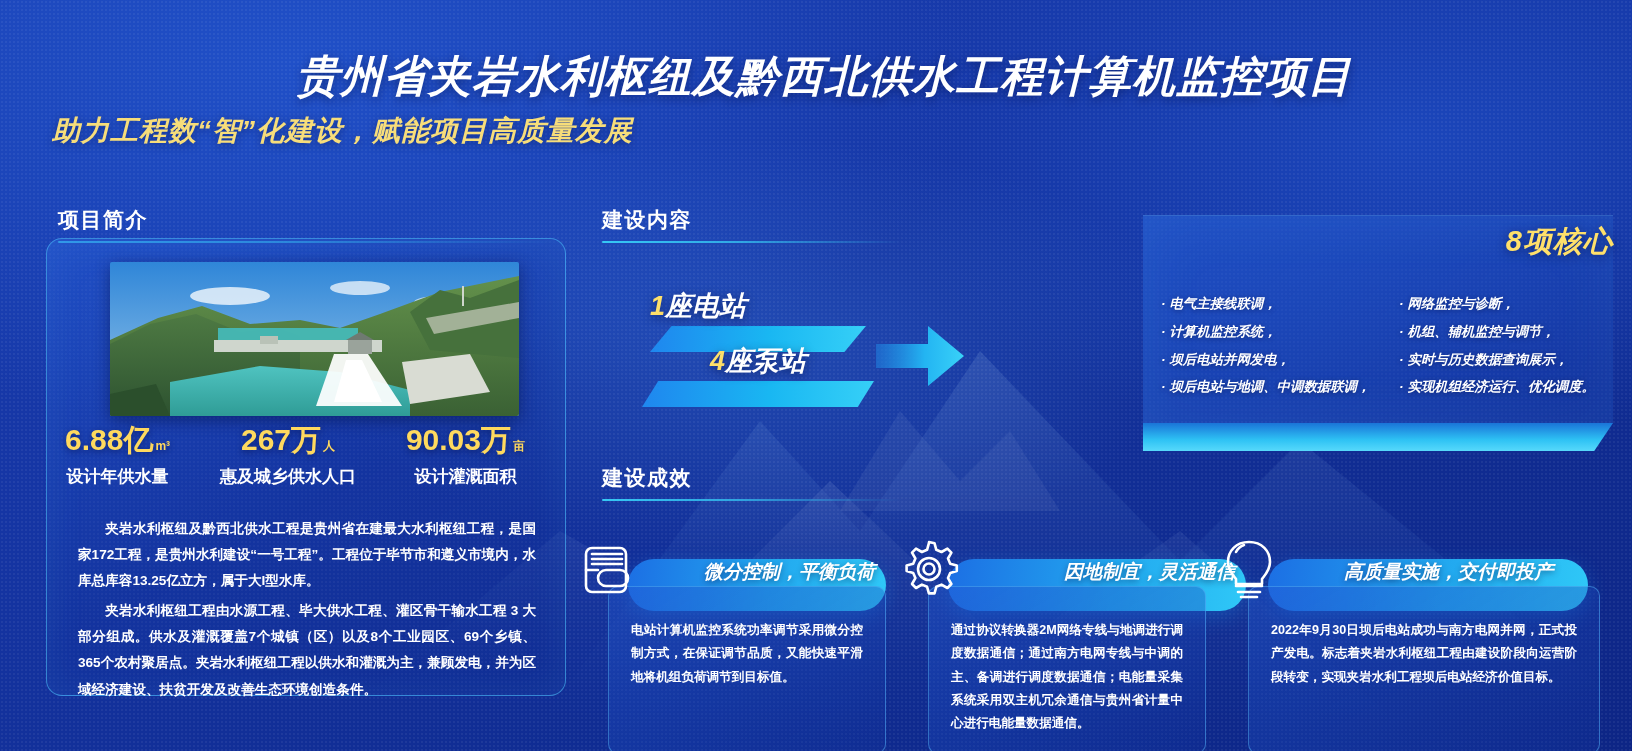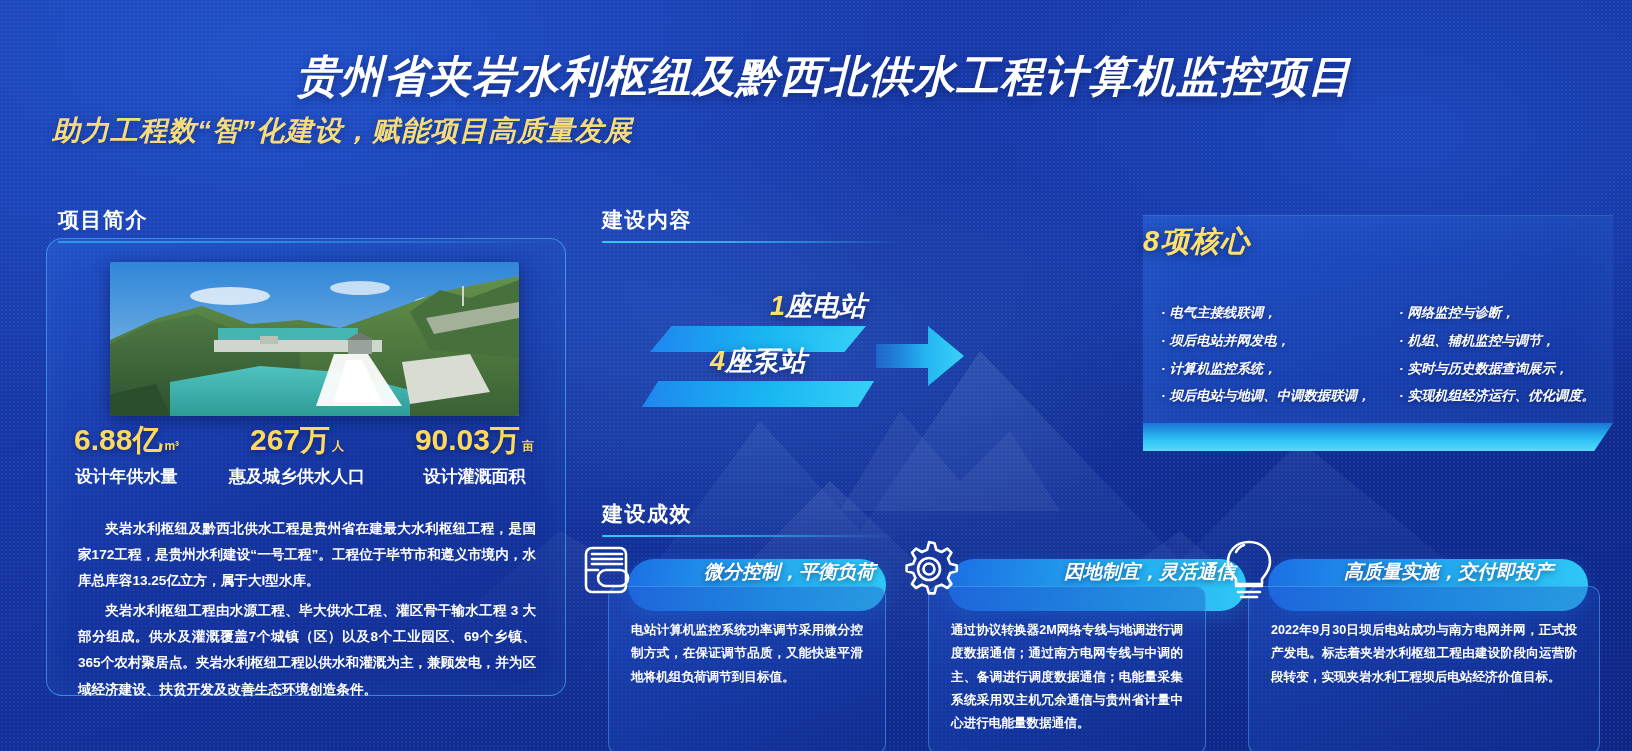--- a/index.html
+++ b/index.html
@@ -55,21 +55,21 @@
     background:linear-gradient(150deg, rgba(40,95,215,.46) 0%, rgba(20,55,160,.30) 55%, rgba(16,45,140,.22) 100%);
     box-shadow:inset 0 0 40px rgba(90,180,255,.10);
   }
   #photo{
     position:absolute;left:110px;top:262px;width:409px;height:154px;
     border-radius:2px;overflow:hidden;
     box-shadow:0 4px 16px rgba(0,8,50,.45);
   }
   #photo svg{display:block;width:100%;height:100%;}
 
-  #stats{position:absolute;left:74px;top:425px;width:460px;
+  #stats{position:absolute;left:65px;top:425px;width:460px;
     display:flex;justify-content:space-between;align-items:flex-start;}
   .stat{text-align:center;}
   .stat .val{font-size:30px;font-weight:bold;color:#ffd95e;line-height:1;white-space:nowrap;
     text-shadow:0 2px 6px rgba(0,10,60,.45);}
   .stat .val .unit{font-size:12px;font-weight:bold;margin-left:2px;vertical-align:baseline;}
   .stat .lab{margin-top:10px;font-size:17px;font-weight:bold;color:#ffffff;white-space:nowrap;}
 
   #intro-text{position:absolute;left:74px;top:512px;width:466px;
     font-size:13.6px;font-weight:bold;color:#ffffff;line-height:1.92;text-align:justify;}
   #intro-text p{margin:4px;text-indent:2em;}
@@ -92,24 +92,24 @@
   #core-panel{
     position:absolute;left:1143px;top:215px;width:470px;height:208px;
     background:linear-gradient(135deg, rgba(37,95,215,.55) 0%, rgba(22,60,170,.38) 100%);
     border-top:1px solid rgba(120,200,255,.25);
     box-shadow:inset 0 0 60px rgba(100,190,255,.10);
   }
   #core-shelf{position:absolute;left:1143px;top:423px;width:470px;height:28px;
     background:linear-gradient(180deg,#1a74d8 0%, #2ec2f4 60%, #57d9fb 100%);
     clip-path:polygon(0 0,100% 0,96% 100%,0 100%);
     box-shadow:0 10px 26px rgba(30,150,240,.30);}
-  #core-title{position:absolute;left:1143px;top:222px;width:470px;text-align:left;
+  #core-title{position:absolute;left:1143px;top:222px;width:470px;text-align:right;
     font-size:29px;font-weight:bold;font-style:italic;color:#ffe06a;letter-spacing:1px;
     text-shadow:0 2px 10px rgba(0,12,60,.5);}
-  #core-lists{position:absolute;left:1143px;top:299px;width:470px;
+  #core-lists{position:absolute;left:1143px;top:290px;width:470px;
     display:flex;gap:3px;padding:0 18px;box-sizing:border-box;}
   .core-col{flex:1;}
   .core-item{font-size:13.4px;font-weight:bold;font-style:italic;color:#ffffff;
     line-height:2.07;white-space:nowrap;text-shadow:0 1px 5px rgba(0,12,60,.45);}
   .core-item .dot{margin-right:4px;}
   .core-col.right .core-item{margin-left:21px;}
 
   
   .card{position:absolute;top:530px;}
   .card .pill{position:absolute;left:62px;top:29px;height:52px;border-radius:26px;
@@ -172,21 +172,21 @@
 <div class="sec-head" style="left:58px;top:206px;width:500px;">
   <div class="txt">项目简介</div>
   <div class="rule"></div>
 </div>
 
 <div class="sec-head" style="left:602px;top:206px;width:300px;">
   <div class="txt">建设内容</div>
   <div class="rule"></div>
 </div>
 
-<div class="sec-head" style="left:602px;top:464px;width:300px;margin-top:36px;">
+<div class="sec-head" style="left:602px;top:464px;width:300px;">
   <div class="txt">建设成效</div>
   <div class="rule"></div>
 </div>
 
 <div id="left-panel"></div>
 
 <div id="photo">
   <svg viewBox="0 0 409 154" preserveAspectRatio="none">
     <defs>
       <linearGradient id="sky" x1="0" y1="0" x2="0" y2="1">
@@ -242,21 +242,21 @@
     <div class="lab">设计灌溉面积</div>
   </div>
 </div>
 
 <div id="intro-text">
   <p>夹岩水利枢纽及黔西北供水工程是贵州省在建最大水利枢纽工程，是国家172工程，是贵州水利建设“一号工程”。工程位于毕节市和遵义市境内，水库总库容13.25亿立方，属于大I型水库。</p>
   <p>夹岩水利枢纽工程由水源工程、毕大供水工程、灌区骨干输水工程 3 大部分组成。供水及灌溉覆盖7个城镇（区）以及8个工业园区、69个乡镇、365个农村聚居点。夹岩水利枢纽工程以供水和灌溉为主，兼顾发电，并为区域经济建设、扶贫开发及改善生态环境创造条件。</p>
 </div>
 
 <div class="plat" style="left:650px;top:288px;width:216px;">
-  <div class="label" style="text-align:right;">
+  <div class="label" style="text-align:left;">
     <span class="num">1</span><span>座电站</span>
   </div>
   <div class="slab"></div>
 </div>
 
 <div class="plat" style="left:642px;top:343px;width:232px;">
   <div class="label" style="text-align:center;">
     <span class="num">4</span><span>座泵站</span>
   </div>
   <div class="slab wide"></div>
@@ -274,22 +274,22 @@
     <path d="M4 24 L56 24 L56 6 L92 36 L56 66 L56 48 L4 48 Z" fill="url(#ag)"></path>
   </svg>
 </div>
 
 <div id="core-panel"></div>
 <div id="core-shelf"></div>
 <div id="core-title">8项核心</div>
 <div id="core-lists">
   <div class="core-col left">
     <div class="core-item"><span class="dot">·</span><span>电气主接线联调，</span></div>
+    <div class="core-item"><span class="dot">·</span><span>计算机监控系统，</span></div>
     <div class="core-item"><span class="dot">·</span><span>坝后电站并网发电，</span></div>
-    <div class="core-item"><span class="dot">·</span><span>计算机监控系统，</span></div>
     <div class="core-item"><span class="dot">·</span><span>坝后电站与地调、中调数据联调，</span></div>
   </div>
   <div class="core-col right">
     <div class="core-item"><span class="dot">·</span><span>网络监控与诊断，</span></div>
     <div class="core-item"><span class="dot">·</span><span>机组、辅机监控与调节，</span></div>
     <div class="core-item"><span class="dot">·</span><span>实时与历史数据查询展示，</span></div>
     <div class="core-item"><span class="dot">·</span><span>实现机组经济运行、优化调度。</span></div>
   </div>
 </div>
 

